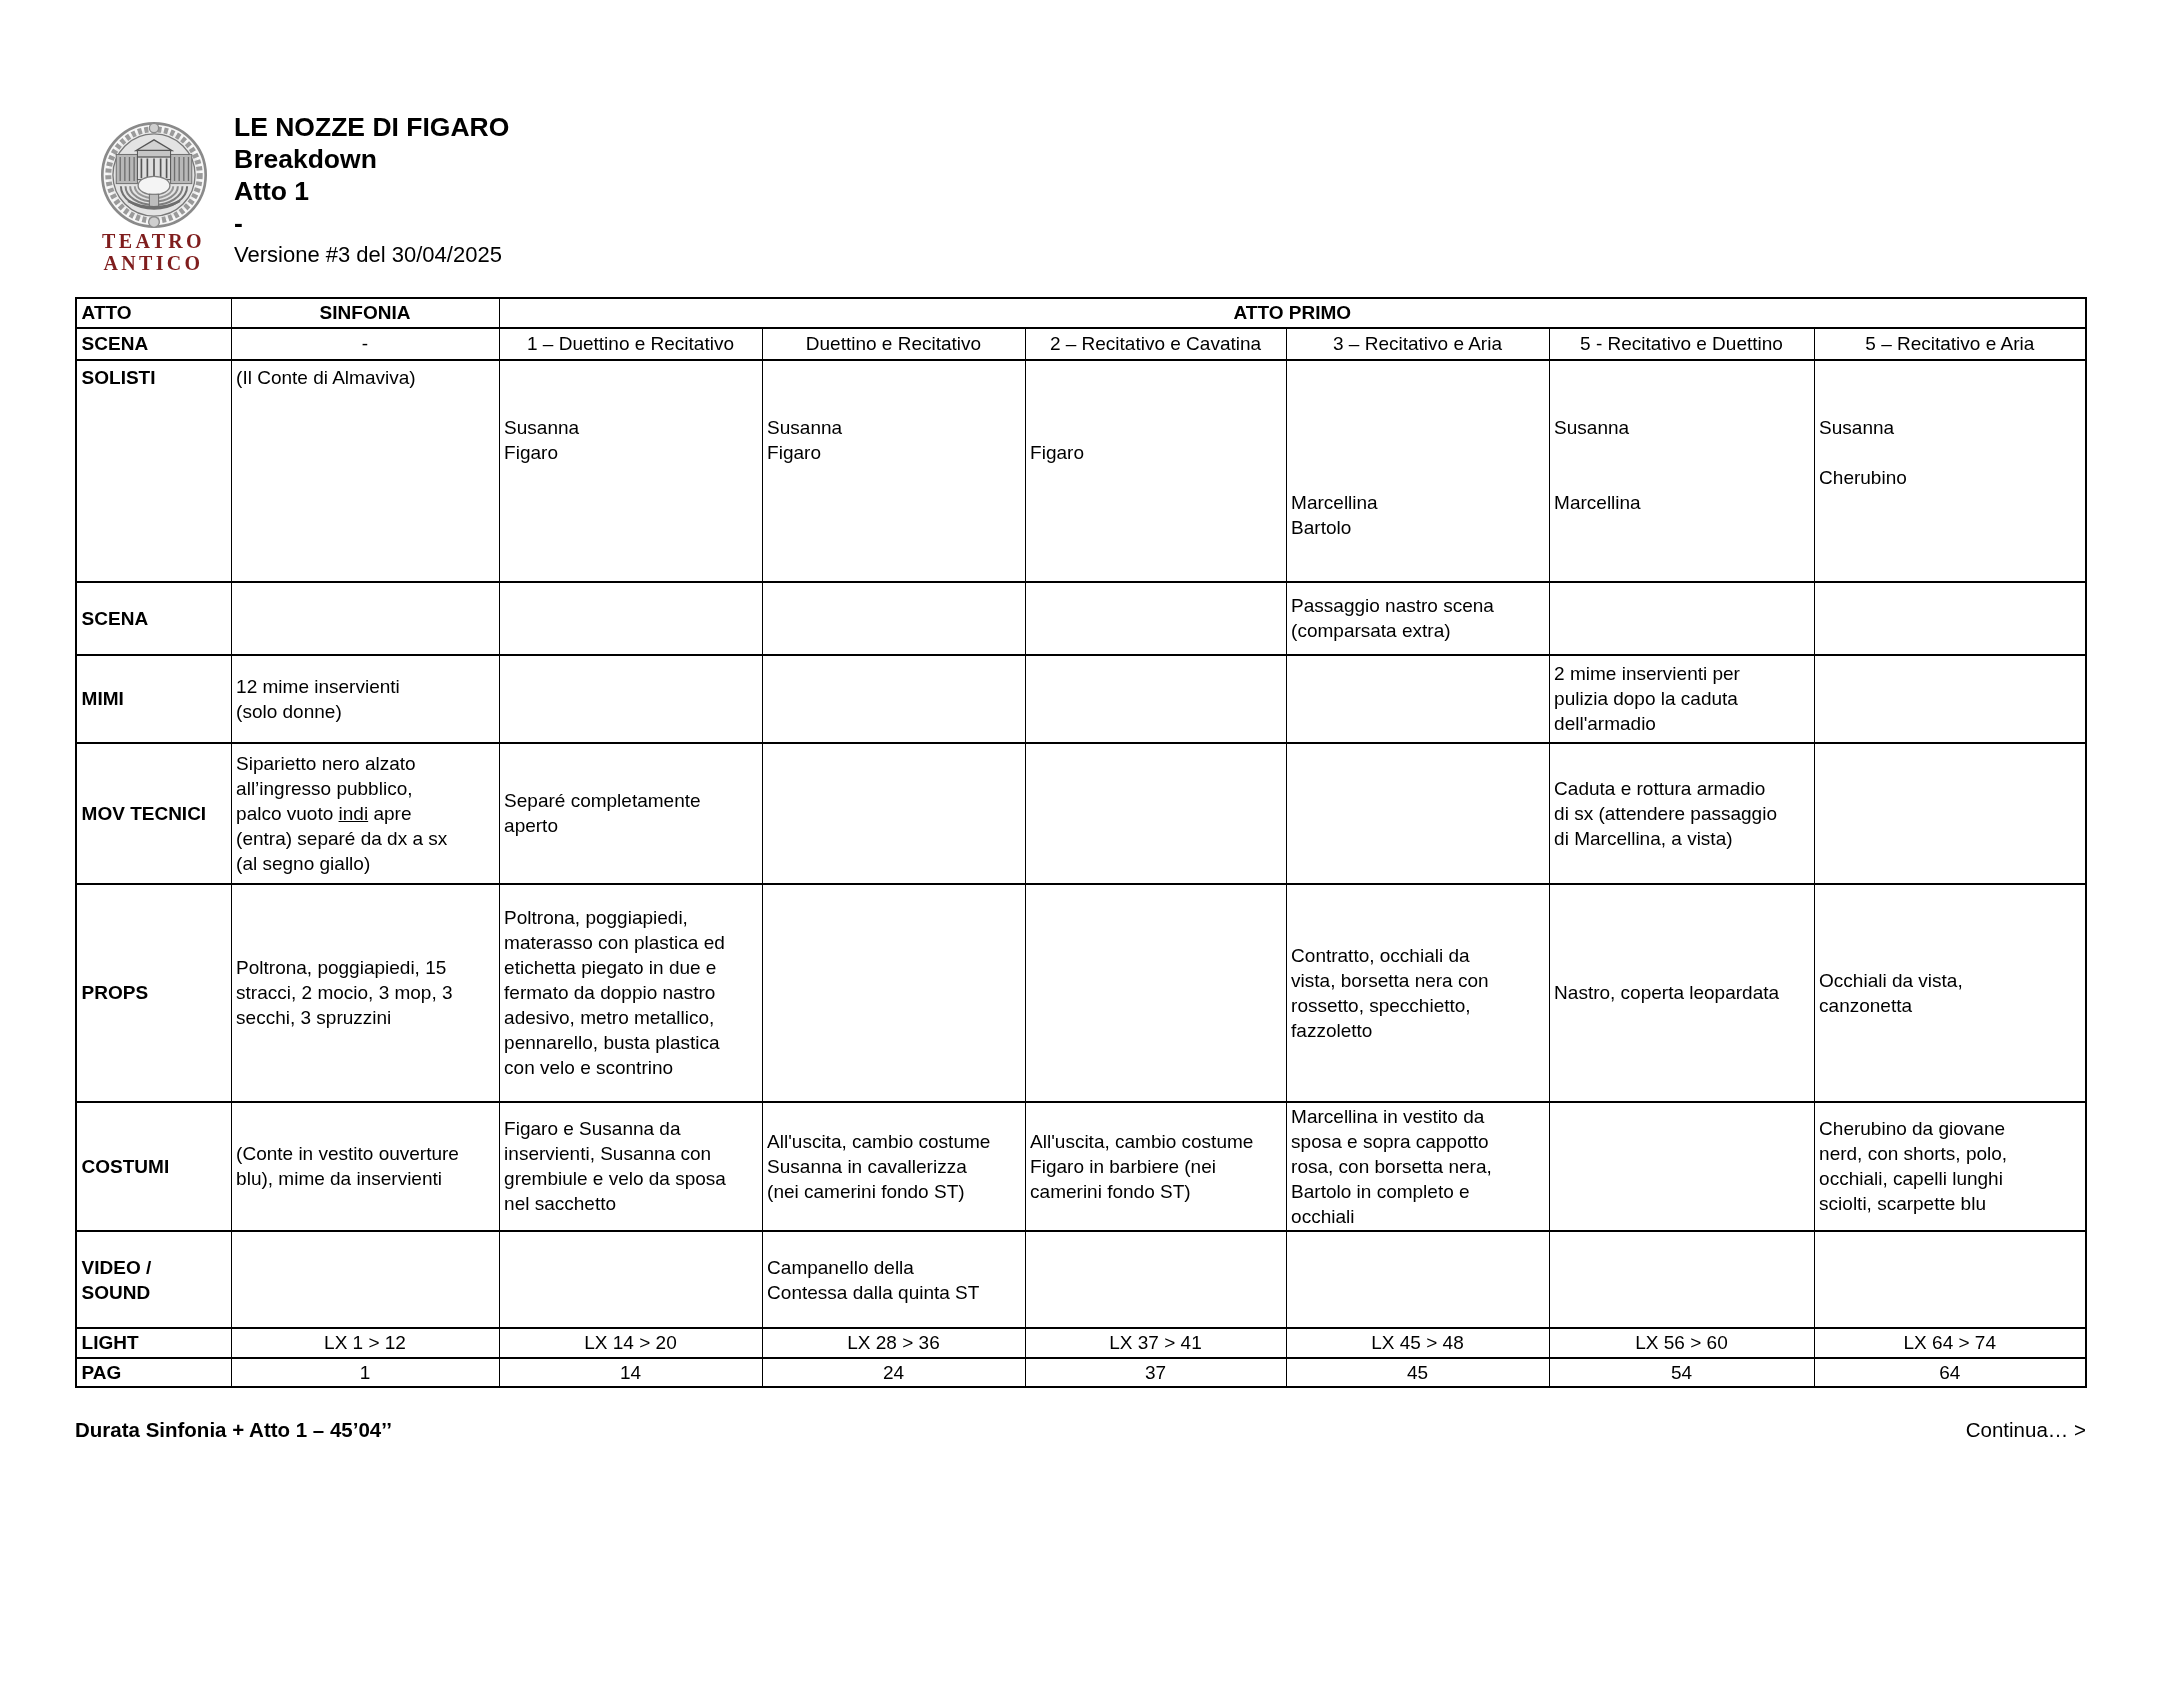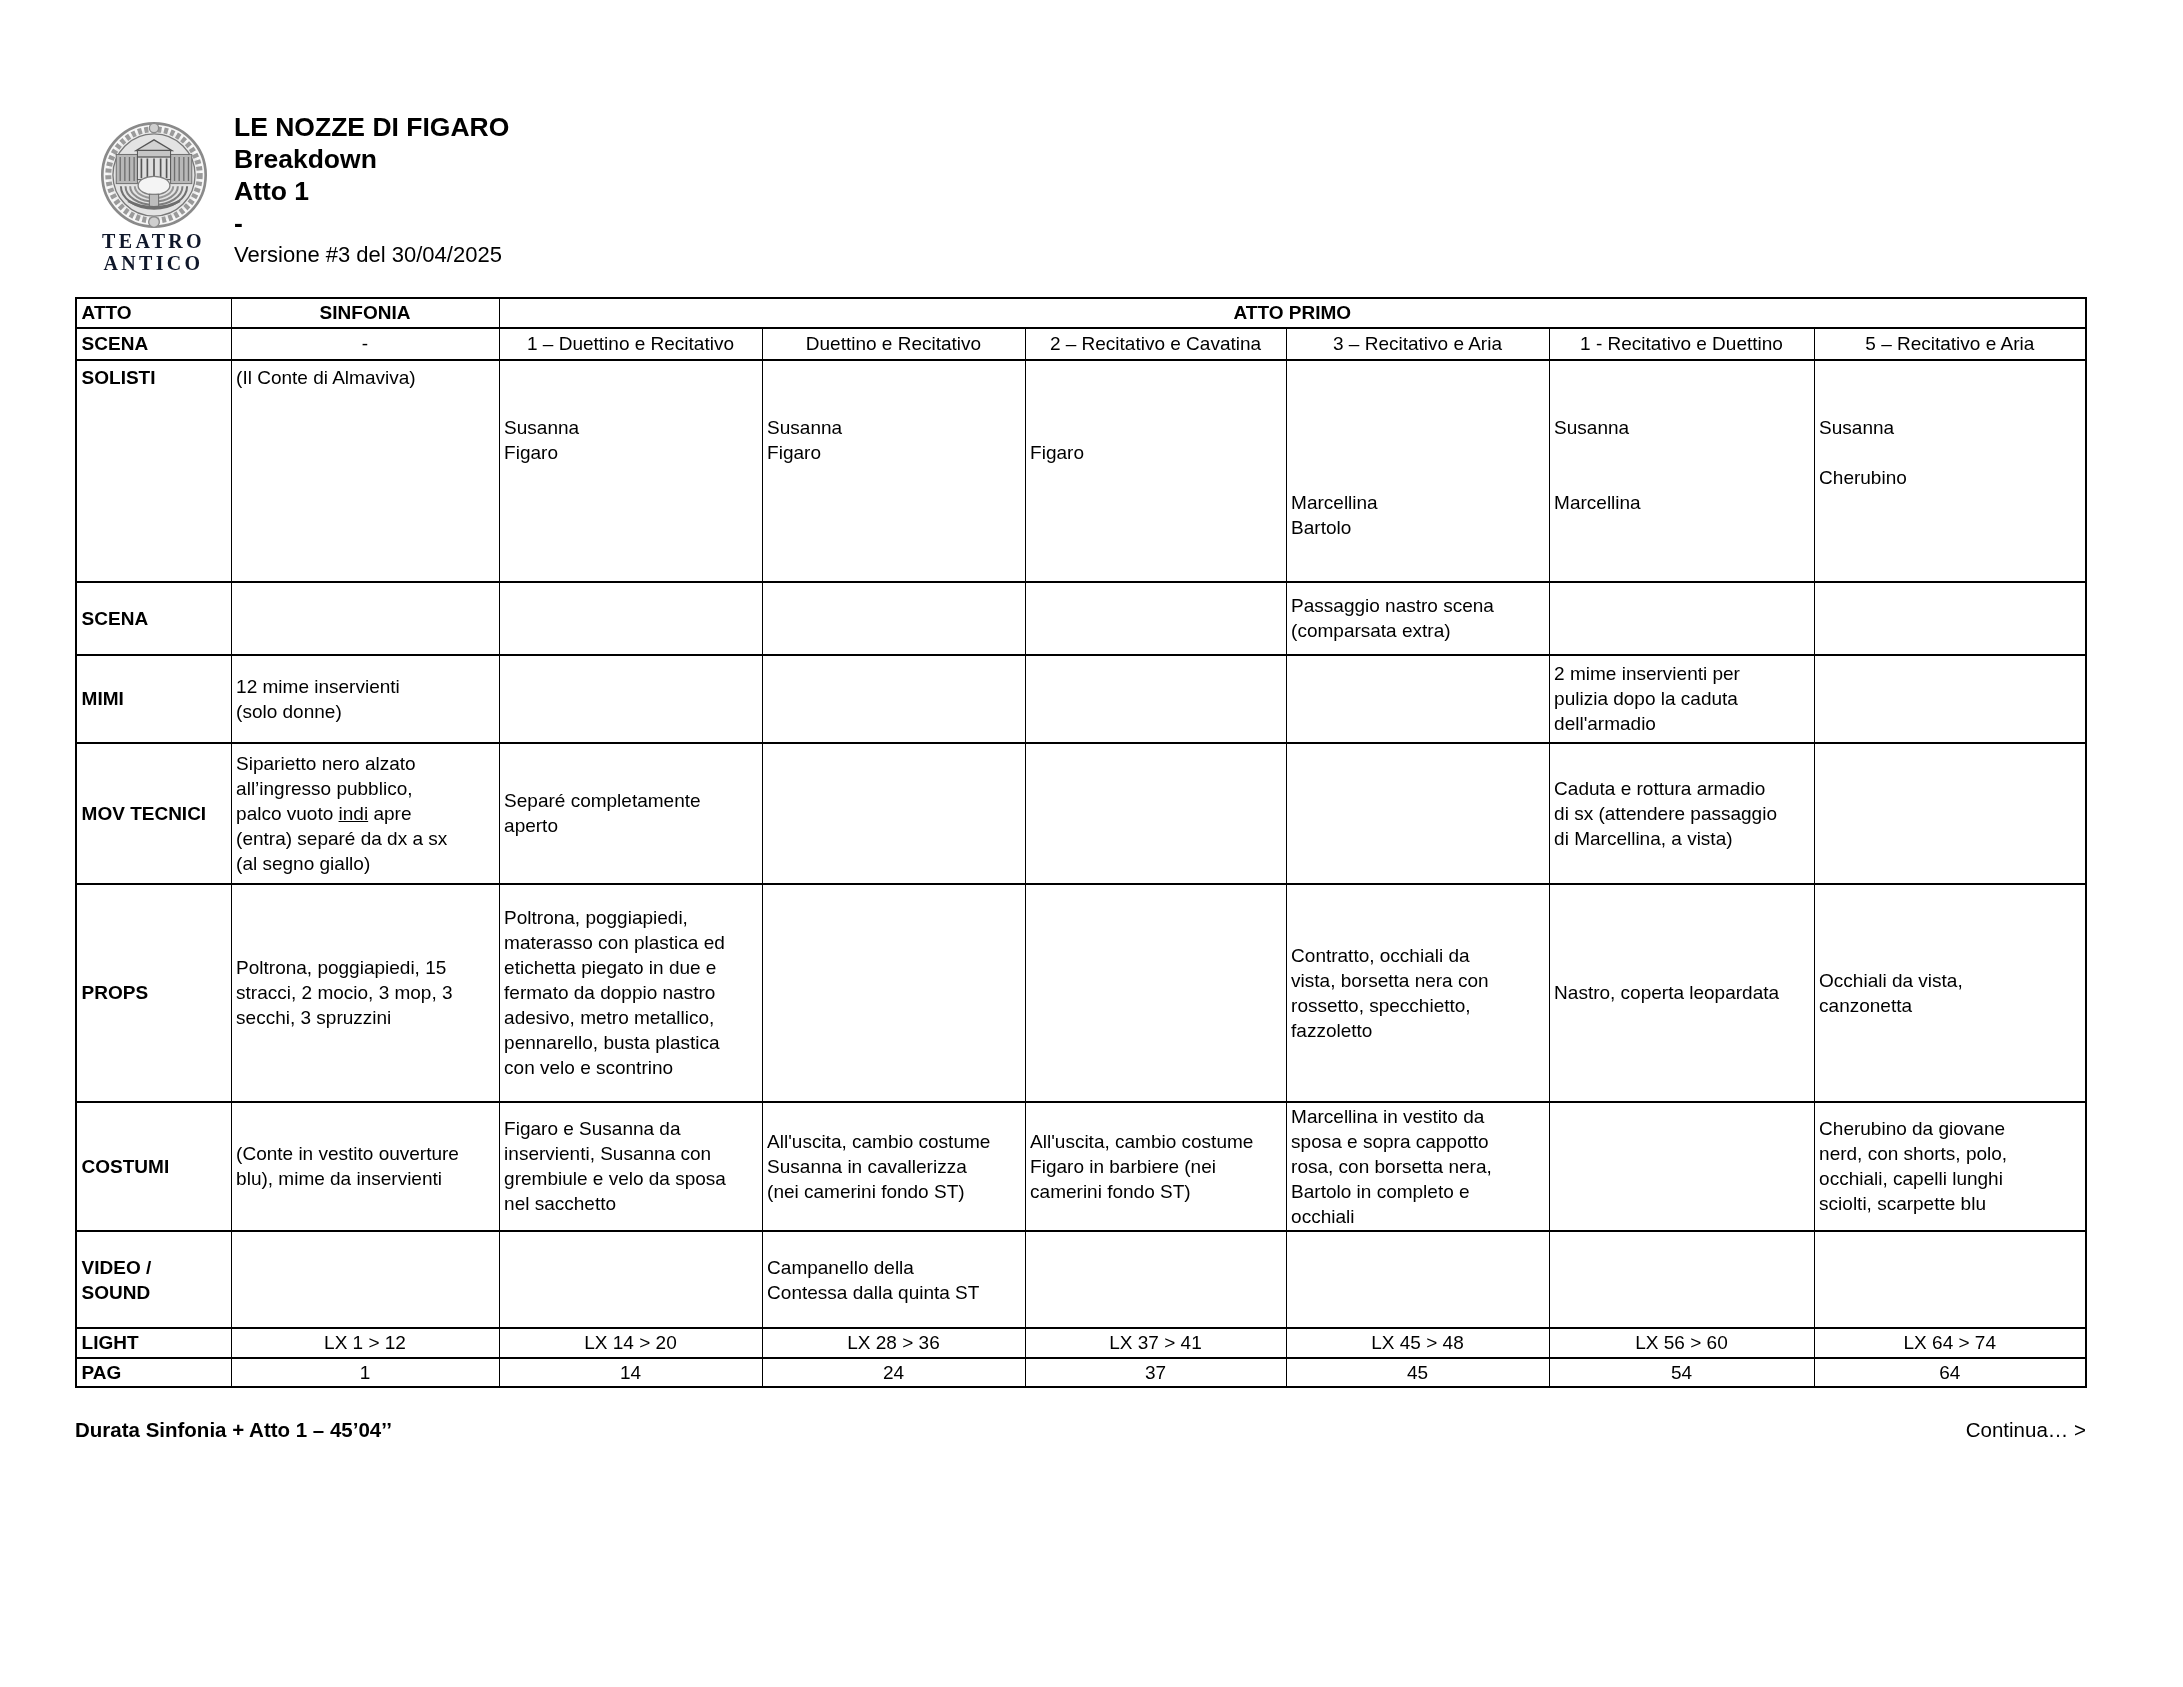--- a/index.html
+++ b/index.html
@@ -2,21 +2,21 @@
 <html style="font-size:10.6px"><head>
 <meta charset="utf-8">
 <style>
   html,body{margin:0;padding:0;background:#ffffff;}
   body{width:2183px;height:1687px;font-family:"Liberation Sans","DejaVu Sans",sans-serif;color:#000;}
   .page{position:relative;width:2183px;height:1687px;background:#fff;overflow:hidden;}
 
   
   .logo{position:absolute;left:94px;top:120px;width:119px;text-align:center;}
   .logo svg{display:block;margin:0 auto;}
-  .logo-line{font-family:"Liberation Serif","DejaVu Serif",serif;color:#0f172a;font-size:20px;font-weight:bold;letter-spacing:3.3px;line-height:22px;}
+  .logo-line{font-family:"Liberation Serif","DejaVu Serif",serif;color:#7f1d1d;font-size:20px;font-weight:bold;letter-spacing:3.3px;line-height:22px;}
   .title-block{position:absolute;left:234px;top:111px;}
   .title-line{font-size:26.5px;font-weight:bold;line-height:32px;white-space:pre;}
   .version-line{font-size:22px;font-weight:normal;line-height:32px;white-space:pre;}
 
   
   table.breakdown{position:absolute;left:75px;top:297px;width:2011px;border-collapse:collapse;table-layout:fixed;border:2.6px solid #000;}
   table.breakdown td{border:1.3px solid #000;border-top-width:2px;border-bottom-width:2px;font-size:19px;line-height:25px;padding:1.3px 4.6px;vertical-align:middle;overflow:hidden;}
   tr.r-scena td{border-bottom-width:2.6px;}
   tr.r-light td, tr.r-pag td, tr.r-durata td{border-top-width:2.6px;}
   td.lbl{font-weight:bold;white-space:pre;padding-left:4px;}
@@ -95,21 +95,21 @@
       <td class="c bold" colspan="6">ATTO PRIMO</td>
     </tr>
 
     <tr class="r-scena" style="height:32px">
       <td class="lbl">SCENA</td>
       <td class="c">-</td>
       <td class="c">1 – Duettino e Recitativo</td>
       <td class="c">Duettino e Recitativo</td>
       <td class="c">2 – Recitativo e Cavatina</td>
       <td class="c">3 – Recitativo e Aria</td>
-      <td class="c">1 - Recitativo e Duettino</td>
+      <td class="c">5 - Recitativo e Duettino</td>
       <td class="c">5 – Recitativo e Aria</td>
     </tr>
 
     <tr class="r-solisti" style="height:222px">
       <td class="lbl va-top">SOLISTI</td>
       <td class="body">(Il Conte di Almaviva)</td>
       <td class="body">
 
 Susanna
 Figaro</td>

